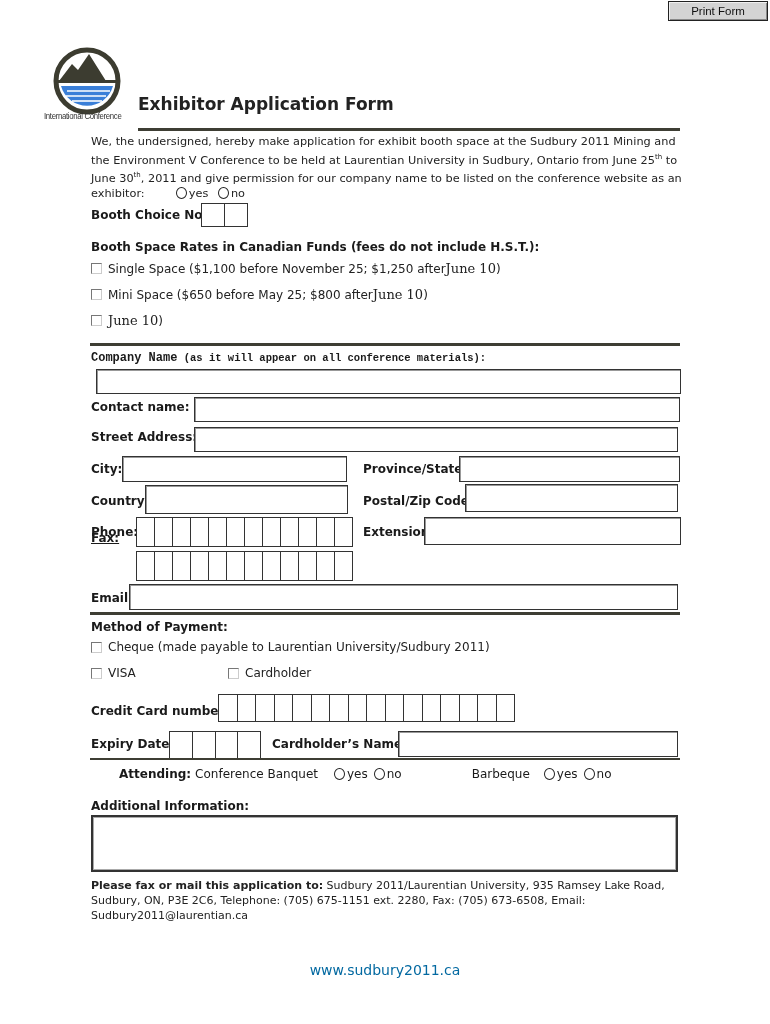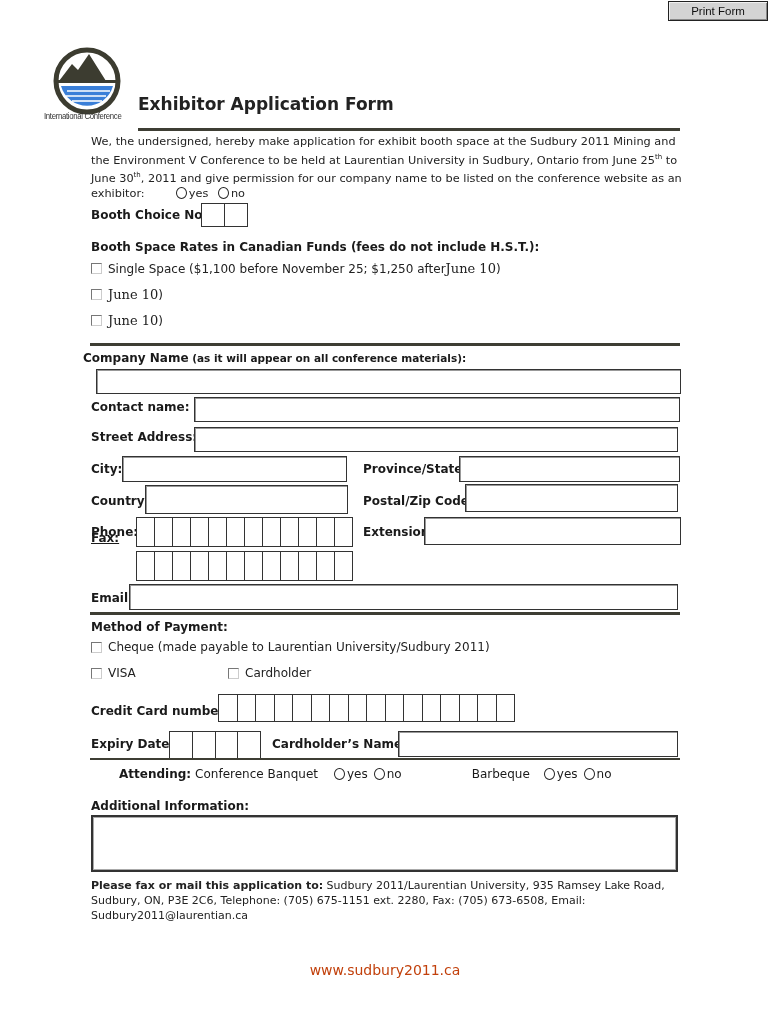--- a/index.html
+++ b/index.html
@@ -41,21 +41,21 @@
   .chk-row { left: 91px; font-size: 12px; color: #222; display: flex; align-items: center; }
   .checkbox { display: inline-block; width: 11px; height: 11px; border: 1px solid #777; border-right-color: #ccc; border-bottom-color: #ccc; background: #fff; margin-right: 6px; cursor: pointer; }
   .serif { font-family: "DejaVu Serif", serif; font-size: 13px; }
 
   .field { background: #fff; border: 1.5px solid #333; box-shadow: inset 1px 1px 0 #999; cursor: text; }
   .lbl { font-weight: bold; font-size: 12px; color: #1a1a1a; }
 
   #attending { left: 91px; top: 767px; font-size: 12px; display: flex; align-items: center; white-space: nowrap; margin-left: 28px; }
 
   #mailto { left: 91px; top: 878px; width: 595px; font-size: 11px; line-height: 15px; color: #222; }
-  #website { left: 0; top: 962px; width: 770px; text-align: center; font-size: 14px; color: #c2410c; }
+  #website { left: 0; top: 962px; width: 770px; text-align: center; font-size: 14px; color: #0369a1; }
 </style>
 </head>
 <body>
 
 <div id="print-btn" class="abs">Print Form</div>
 
 <svg id="logo" class="abs" viewBox="0 0 86 86">
   <circle cx="43" cy="37" r="31" fill="#fff" stroke="#3c3c30" stroke-width="5"></circle>
   <polygon points="15,37 28,20 34,26 45,10 62,37" fill="#3c3c30"></polygon>
   <rect x="12" y="36" width="62" height="3" fill="#3c3c30"></rect>
@@ -84,32 +84,33 @@
 
 <div id="rates-title" class="abs label-bold">Booth Space Rates in Canadian Funds (fees do not include H.S.T.):</div>
 <div class="abs chk-row" style="top:261px;">
   <span class="checkbox"></span>
   <span>Single Space ($1,100 before November 25; $1,250 after </span>
     <span class="serif">June 10</span>
     <span>)</span>
 </div>
 <div class="abs chk-row" style="top:287px;">
   <span class="checkbox"></span>
+  <span>Mini Space ($650 before May 25; $800 after </span>
     <span class="serif">June 10</span>
     <span>)</span>
 </div>
 <div class="abs chk-row" style="top:313px;">
   <span class="checkbox"></span>
     <span class="serif">June 10</span>
     <span>)</span>
 </div>
 
 <div id="rule2" class="abs rule"></div>
 
-<div class="abs" style="left:83px;top:351px;">
+<div class="abs" style="left:91px;top:351px;font-family:Liberation Mono, monospace;">
   <span class="lbl">Company Name</span><span class="label-small-bold"> (as it will appear on all conference materials):</span>
 </div>
 <div class="abs field" style="left:96px;top:369px;width:585px;height:25px;"></div>
 
 <div class="abs lbl" style="left:91px;top:400px;">Contact name:</div>
 <div class="abs field" style="left:194px;top:397px;width:486px;height:25px;"></div>
 
 <div class="abs lbl" style="left:91px;top:430px;">Street Address:</div>
 <div class="abs field" style="left:194px;top:427px;width:484px;height:25px;"></div>
 

